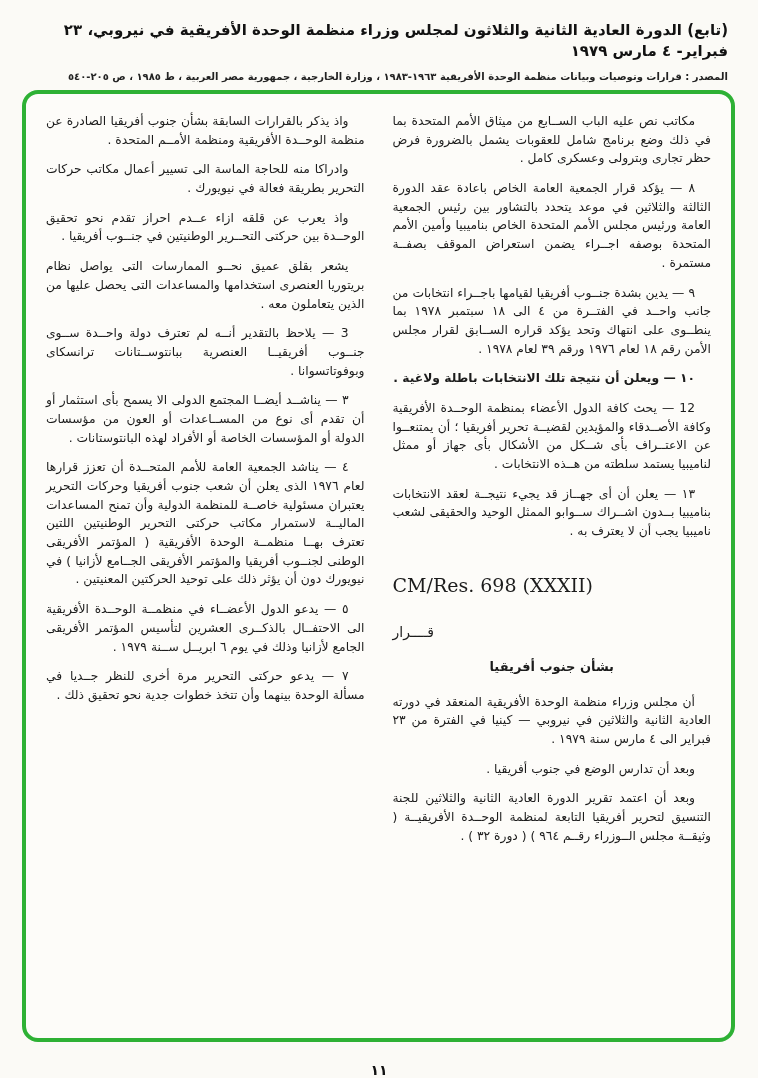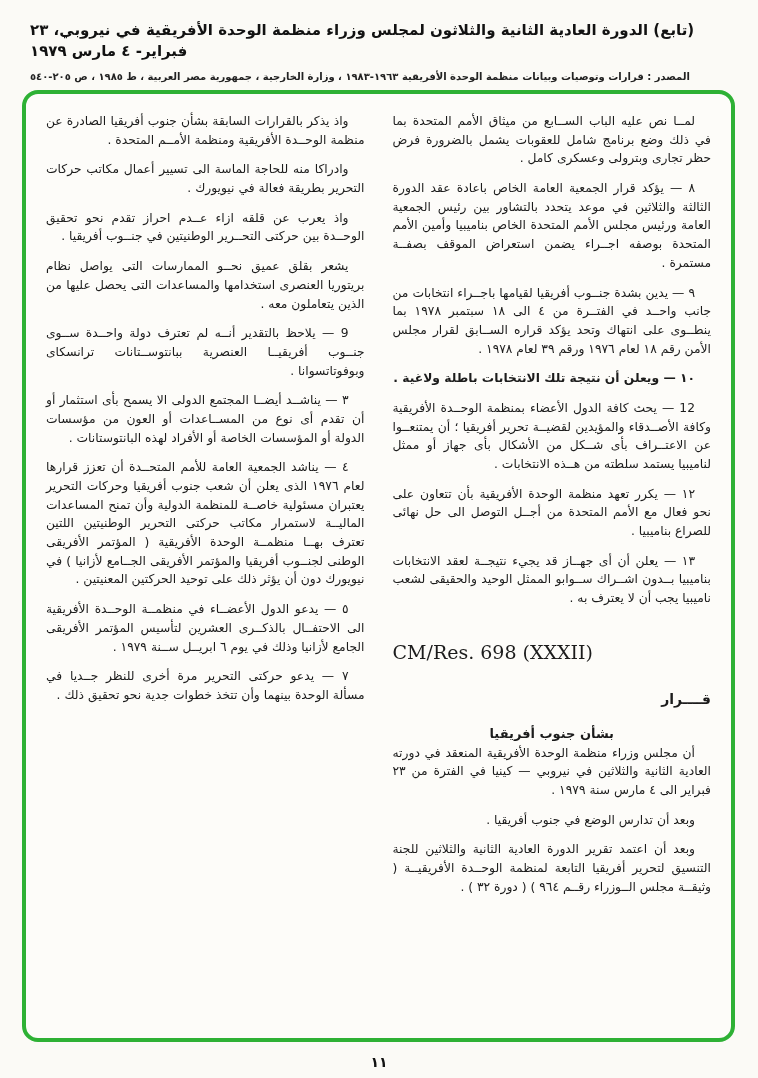--- a/index.html
+++ b/index.html
@@ -6,21 +6,21 @@
   html, body { width: 758px; height: 1078px; }
   body {
     background: #fbfaf6;
     font-family: "DejaVu Sans", sans-serif;
     position: relative;
     overflow: hidden;
     color: #1d1d1d;
   }
   .header {
     direction: rtl;
-    text-align: left;
+    text-align: right;
     padding: 20px 30px 0 30px;
   }
   .header .title {
     font-weight: bold;
     font-size: 15px;
     line-height: 1.4;
     color: #121212;
   }
   .header .source {
     font-weight: bold;
@@ -60,76 +60,75 @@
   .para.latin {
     direction: ltr;
     text-align: left;
     text-indent: 0;
     font-family: "DejaVu Serif", serif;
     font-size: 19px;
     margin-top: 30px;
     margin-bottom: 22px;
   }
   .para.heading1 {
-    text-align: right;
-    font-weight: bold;
+    text-align: left;
+    font-weight: normal;
     text-indent: 0;
     font-size: 14px;
     letter-spacing: 8px;
     margin-bottom: 14px;
   }
   .para.heading2 {
     text-align: center;
     font-weight: bold;
     text-indent: 0;
     font-size: 13px;
-    margin-bottom: 0;
+    margin-bottom: 16px;
   }
   .page-number {
     position: absolute;
-    bottom: 8px;
+    bottom: 0;
     left: 0;
     width: 100%;
     text-align: center;
     font-size: 14px;
     font-weight: bold;
     color: #111;
   }
 </style>
 </head>
 <body>
 
 <div class="header">
   <div class="title">(تابع) الدورة العادية الثانية والثلاثون لمجلس وزراء منظمة الوحدة الأفريقية في نيروبي، ٢٣ فبراير- ٤ مارس ١٩٧٩</div>
   <div class="source">المصدر : قرارات وتوصيات وبيانات منظمة الوحدة الأفريقية ١٩٦٣-١٩٨٣ ، وزارة الخارجية ، جمهورية مصر العربية ، ط ١٩٨٥ ، ص ٢٠٥-٥٤٠</div>
 </div>
 
 <div class="doc-frame">
   <div class="columns">
     <div class="col">
-        <p class="para body">لمــا نص عليه الباب الســابع من ميثاق الأمم المتحدة بما في ذلك وضع برنامج شامل للعقوبات يشمل بالضرورة فرض حظر تجارى وبترولى وعسكرى كامل .</p>
+        <p class="para body">مكاتب نص عليه الباب الســابع من ميثاق الأمم المتحدة بما في ذلك وضع برنامج شامل للعقوبات يشمل بالضرورة فرض حظر تجارى وبترولى وعسكرى كامل .</p>
         <p class="para body">٨ — يؤكد قرار الجمعية العامة الخاص باعادة عقد الدورة الثالثة والثلاثين في موعد يتحدد بالتشاور بين رئيس الجمعية العامة ورئيس مجلس الأمم المتحدة الخاص بناميبيا وأمين الأمم المتحدة بوصفه اجــراء يضمن استعراض الموقف بصفــة مستمرة .</p>
         <p class="para body">٩ — يدين بشدة جنــوب أفريقيا لقيامها باجــراء انتخابات من جانب واحــد في الفتــرة من ٤ الى ١٨ سبتمبر ١٩٧٨ بما ينطــوى على انتهاك وتحد يؤكد قراره الســابق لقرار مجلس الأمن رقم ١٨ لعام ١٩٧٦ ورقم ٣٩ لعام ١٩٧٨ .</p>
         <p class="para bold">١٠ — ويعلن أن نتيجة تلك الانتخابات باطلة ولاغية .</p>
         <p class="para body">12 — يحث كافة الدول الأعضاء بمنظمة الوحــدة الأفريقية وكافة الأصــدقاء والمؤيدين لقضيــة تحرير أفريقيا ؛ أن يمتنعــوا عن الاعتــراف بأى شــكل من الأشكال بأى جهاز أو ممثل لناميبيا يستمد سلطته من هــذه الانتخابات .</p>
-        <p class="para body">١٢ — يكرر تعهد منظمة الوحدة الأفريقية بأن تتعاون على نحو فعال مع الأمم المتحدة من أجــل التوصل الى حل نهائى للصراع بناميبيا .</p>
         <p class="para body">١٣ — يعلن أن أى جهــاز قد يجيء نتيجــة لعقد الانتخابات بناميبيا بــدون اشــراك ســوابو الممثل الوحيد والحقيقى لشعب ناميبيا يجب أن لا يعترف به .</p>
         <p class="para latin">CM/Res. 698 (XXXII)</p>
         <p class="para heading1">قــــرار</p>
         <p class="para heading2">بشأن جنوب أفريقيا</p>
         <p class="para body">أن مجلس وزراء منظمة الوحدة الأفريقية المنعقد في دورته العادية الثانية والثلاثين في نيروبي — كينيا في الفترة من ٢٣ فبراير الى ٤ مارس سنة ١٩٧٩ .</p>
         <p class="para body">وبعد أن تدارس الوضع في جنوب أفريقيا .</p>
         <p class="para body">وبعد أن اعتمد تقرير الدورة العادية الثانية والثلاثين للجنة التنسيق لتحرير أفريقيا التابعة لمنظمة الوحــدة الأفريقيــة ( وثيقــة مجلس الــوزراء رقــم ٩٦٤ ) ( دورة ٣٢ ) .</p>
       </div>
     <div class="col">
         <p class="para body">واذ يذكر بالقرارات السابقة بشأن جنوب أفريقيا الصادرة عن منظمة الوحــدة الأفريقية ومنظمة الأمــم المتحدة .</p>
         <p class="para body">وادراكا منه للحاجة الماسة الى تسيير أعمال مكاتب حركات التحرير بطريقة فعالة في نيويورك .</p>
         <p class="para body">واذ يعرب عن قلقه ازاء عــدم احراز تقدم نحو تحقيق الوحــدة بين حركتى التحــرير الوطنيتين في جنــوب أفريقيا .</p>
         <p class="para body">يشعر بقلق عميق نحــو الممارسات التى يواصل نظام بريتوريا العنصرى استخدامها والمساعدات التى يحصل عليها من الذين يتعاملون معه .</p>
-        <p class="para body">9 — يلاحظ بالتقدير أنــه لم تعترف دولة واحــدة ســوى جنــوب أفريقيــا العنصرية ببانتوســتانات ترانسكاى وبوفوتاتسوانا .</p>
+        <p class="para body">3 — يلاحظ بالتقدير أنــه لم تعترف دولة واحــدة ســوى جنــوب أفريقيــا العنصرية ببانتوســتانات ترانسكاى وبوفوتاتسوانا .</p>
         <p class="para body">٣ — يناشــد أيضــا المجتمع الدولى الا يسمح بأى استثمار أو أن تقدم أى نوع من المســاعدات أو العون من مؤسسات الدولة أو المؤسسات الخاصة أو الأفراد لهذه البانتوستانات .</p>
         <p class="para body">٤ — يناشد الجمعية العامة للأمم المتحــدة أن تعزز قرارها لعام ١٩٧٦ الذى يعلن أن شعب جنوب أفريقيا وحركات التحرير يعتبران مسئولية خاصــة للمنظمة الدولية وأن تمنح المساعدات الماليــة لاستمرار مكاتب حركتى التحرير الوطنيتين اللتين تعترف بهــا منظمــة الوحدة الأفريقية ( المؤتمر الأفريقى الوطنى لجنــوب أفريقيا والمؤتمر الأفريقى الجــامع لأزانيا ) في نيويورك دون أن يؤثر ذلك على توحيد الحركتين المعنيتين .</p>
         <p class="para body">٥ — يدعو الدول الأعضــاء في منظمــة الوحــدة الأفريقية الى الاحتفــال بالذكــرى العشرين لتأسيس المؤتمر الأفريقى الجامع لأزانيا وذلك في يوم ٦ ابريــل ســنة ١٩٧٩ .</p>
         <p class="para body">٧ — يدعو حركتى التحرير مرة أخرى للنظر جــديا في مسألة الوحدة بينهما وأن تتخذ خطوات جدية نحو تحقيق ذلك .</p>
       </div>
   </div>
 </div>
 
 <div class="page-number">١١</div>
 

